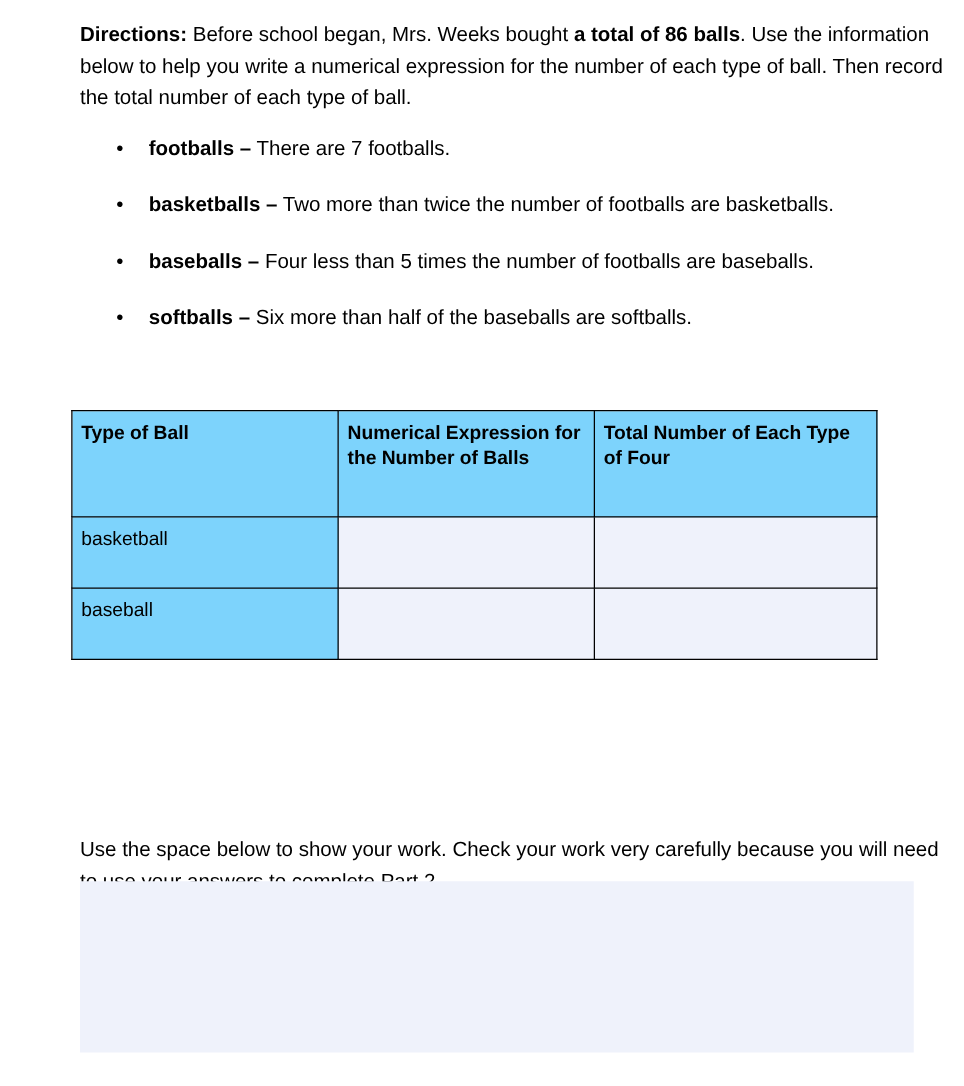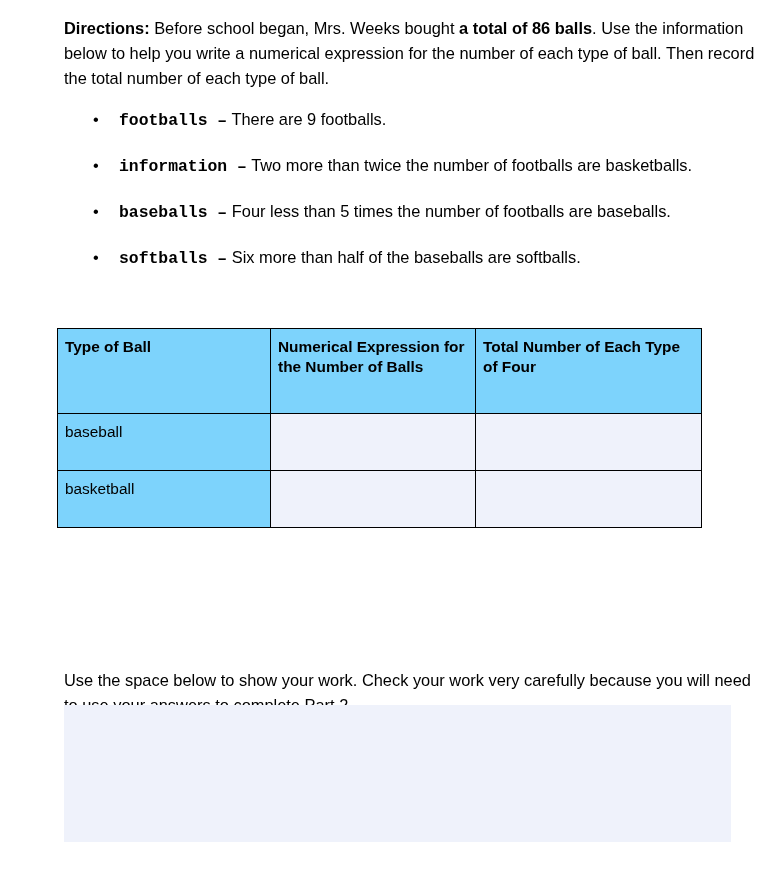--- a/index.html
+++ b/index.html
@@ -64,21 +64,20 @@
   }
   .bullets li .dot {
     position: absolute;
     left: 29px;
     top: 0;
     font-size: 16.4px;
     line-height: 25px;
   }
   .bullets li .term {
     font-weight: bold;
-    font-family: Liberation Mono, monospace;
   }
 
   
   .ball-table {
     position: absolute;
     left: 33px;
     top: 328px;
     width: 644px;
     border-collapse: collapse;
     table-layout: fixed;
@@ -139,24 +138,24 @@
 <body>
 
 <div class="page">
 
   <p class="directions">
     <span class="lead">Directions:</span><span> Before school began, Mrs. Weeks bought </span><span class="strong">a total of 86 balls</span><span>. Use the information below to help you write a numerical expression for the number of each type of ball. Then record the total number of each type of ball.</span>
   </p>
 
   <ul class="bullets">
     <li>
-      <span class="dot">•</span><span class="term">footballs –</span><span> There are 9 footballs.</span>
+      <span class="dot">•</span><span class="term">footballs –</span><span> There are 7 footballs.</span>
     </li>
     <li>
-      <span class="dot">•</span><span class="term">information –</span><span> Two more than twice the number of footballs are basketballs.</span>
+      <span class="dot">•</span><span class="term">basketballs –</span><span> Two more than twice the number of footballs are basketballs.</span>
     </li>
     <li>
       <span class="dot">•</span><span class="term">baseballs –</span><span> Four less than 5 times the number of footballs are baseballs.</span>
     </li>
     <li>
       <span class="dot">•</span><span class="term">softballs –</span><span> Six more than half of the baseballs are softballs.</span>
     </li>
   </ul>
 
   <table class="ball-table">
@@ -167,26 +166,26 @@
     </colgroup>
     <thead>
       <tr>
         <th>Type of Ball</th>
         <th>Numerical Expression for the Number of Balls</th>
         <th>Total Number of Each Type of Four</th>
       </tr>
     </thead>
     <tbody>
       <tr class="blank-row">
-        <td>baseball</td>
+        <td>basketball</td>
         <td class="fill"></td>
         <td class="fill"></td>
       </tr>
       <tr class="blank-row">
-        <td>basketball</td>
+        <td>baseball</td>
         <td class="fill"></td>
         <td class="fill"></td>
       </tr>
     </tbody>
   </table>
 
   <p class="work-note">Use the space below to show your work. Check your work very carefully because you will need to use your answers to complete Part 2.</p>
 
   <div class="work-area"></div>
 

